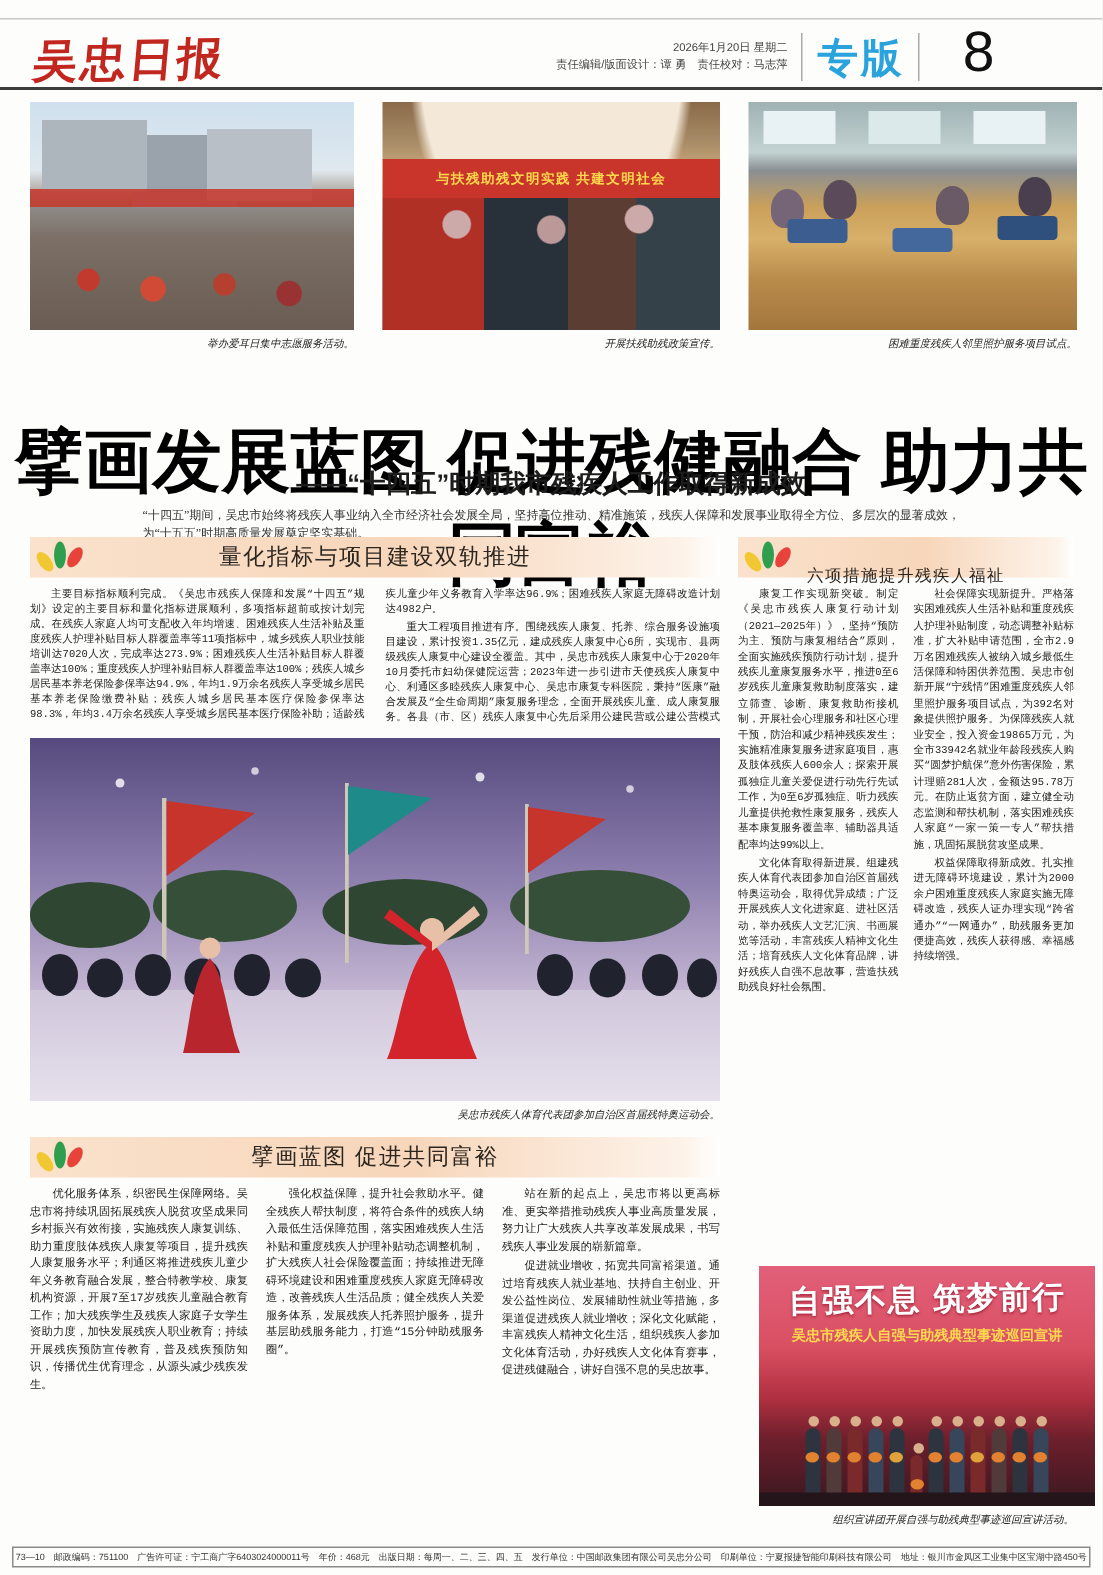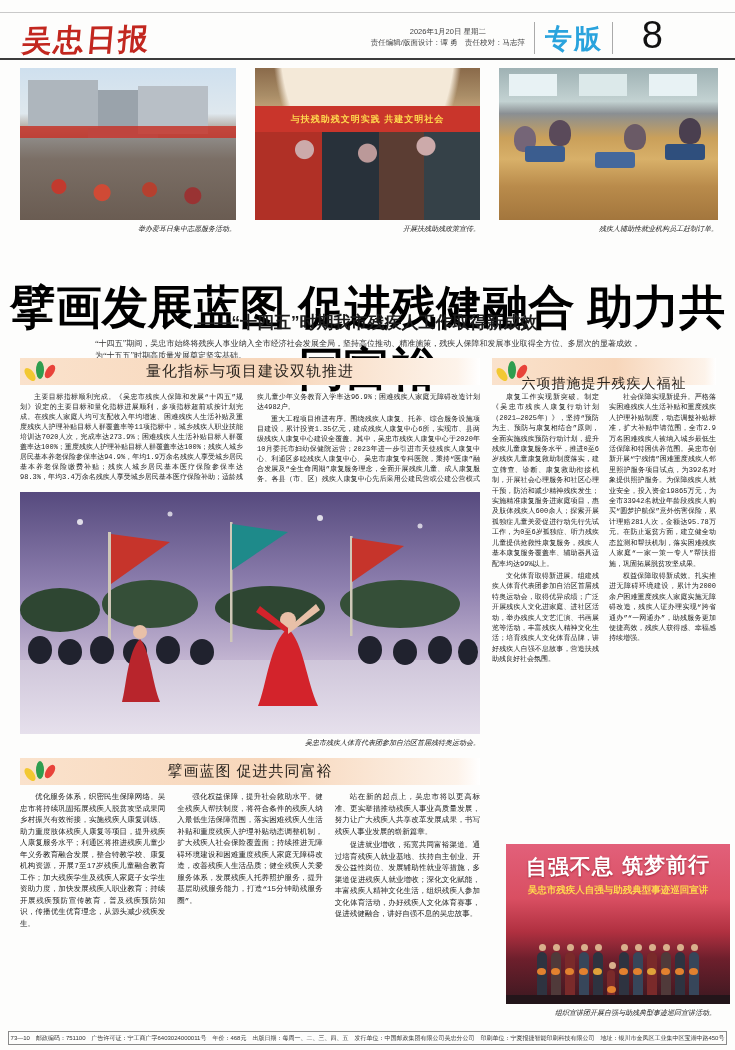--- a/index.html
+++ b/index.html
@@ -2,21 +2,21 @@
 <html><head>
 <meta charset="utf-8">
 <style>
   html,body{margin:0;padding:0;background:#e9e9e9;}
   .page{position:relative;width:735px;height:1050px;background:#fdfdfc;margin:0 auto;overflow:hidden;
         font-family:"Liberation Sans",sans-serif;color:#1a1a1a;}
   .topline{position:absolute;top:12px;left:0;width:735px;border-top:1px solid #c9c9c9;}
   
   .masthead{position:absolute;top:20px;left:22px;font-family:"DejaVu Serif",serif;font-weight:bold;
             font-size:30px;color:#c2271f;transform:skewX(-6deg) rotate(-1deg);letter-spacing:2px;}
-  .pubinfo{position:absolute;top:26px;right:210px;text-align:center;font-size:7.5px;line-height:11px;color:#444;}
+  .pubinfo{position:absolute;top:26px;right:210px;text-align:right;font-size:7.5px;line-height:11px;color:#444;}
   .vr1,.vr2{position:absolute;top:22px;height:32px;border-left:1px solid #aaa;}
   .vr1{right:200px;} .vr2{right:122px;}
   .edition{position:absolute;top:21px;right:132px;font-size:27px;font-weight:bold;color:#2aa3dd;letter-spacing:2px;}
   .pageno{position:absolute;top:14px;right:72px;font-size:38px;font-weight:500;color:#111;}
   .headrule{position:absolute;top:58px;left:0;width:735px;border-top:2px solid #3c3c3c;}
   
   .photo-row{position:absolute;top:68px;left:20px;width:696px;display:flex;gap:19px;}
   .photo-block{margin:0;}
   .photo{height:152px;position:relative;overflow:hidden;}
   figcaption{font-family:"Liberation Serif",serif;font-style:italic;font-size:7px;color:#222;margin-top:4px;text-align:right;}
@@ -48,21 +48,21 @@
   
   .headline{position:absolute;top:246px;left:0;width:735px;text-align:center;font-size:46px;font-weight:900;
             letter-spacing:0px;color:#000;font-family:"Liberation Sans",sans-serif;}
   .subheadline{position:absolute;top:297px;left:0;width:735px;text-align:center;font-size:17px;font-weight:700;color:#1c1c1c;}
   .intro{position:absolute;top:330px;left:95px;width:545px;font-size:8px;line-height:12px;color:#333;
          font-family:"Liberation Serif",serif;text-align:justify;}
   
   .strip{position:relative;height:27px;background:linear-gradient(90deg,#fae2cc 0%,#f7d6ba 55%,#fdf3ea 95%,#fff 100%);
          display:flex;align-items:center;justify-content:center;}
   .strip-title{font-size:15px;font-weight:normal;color:#2c2620;letter-spacing:1px;}
-  .strip.small .strip-title{font-size:14px;margin-top:24px;}
+  .strip.small .strip-title{font-size:11px;margin-top:24px;}
   .petals{position:absolute;left:6px;top:1px;width:30px;height:24px;}
   .petals i{position:absolute;display:block;width:8px;height:15px;border-radius:50%;}
   .petals .y{left:0;top:8px;background:#f2c832;transform:rotate(-38deg);}
   .petals .g{left:10px;top:2px;background:#2f9e4f;height:18px;}
   .petals .r{left:20px;top:5px;background:#e8433a;transform:rotate(32deg);}
   
   .body{font-family:Liberation Mono, monospace;text-align:justify;color:#222;overflow:hidden;}
   .body p{margin:0 0 2px 0;text-indent:2em;}
   .col-left{position:absolute;top:358px;left:20px;width:460px;}
   .col-right{position:absolute;top:358px;left:492px;width:224px;}
@@ -123,21 +123,21 @@
         <div class="p2-people"></div>
       </div>
       <figcaption>开展扶残助残政策宣传。</figcaption>
     </figure>
     <figure class="photo-block">
       <div class="photo photo3">
         <div class="win"></div>
         <div class="worker"></div>
         <div class="cloth"></div>
       </div>
-      <figcaption>残疾人辅助性就业机构员工赶制订单。</figcaption>
+      <figcaption>困难重度残疾人邻里照护服务项目试点。</figcaption>
     </figure>
   </div>
 
   <h1 class="headline">擘画发展蓝图  促进残健融合  助力共同富裕</h1>
   <h2 class="subheadline">——“十四五”时期我市残疾人工作取得新成效</h2>
   <p class="intro">“十四五”期间，吴忠市始终将残疾人事业纳入全市经济社会发展全局，坚持高位推动、精准施策，残疾人保障和发展事业取得全方位、多层次的显著成效，为“十五五”时期高质量发展奠定坚实基础。</p>
 
   <section class="col-left">
     <div class="strip">
       <span class="petals">

